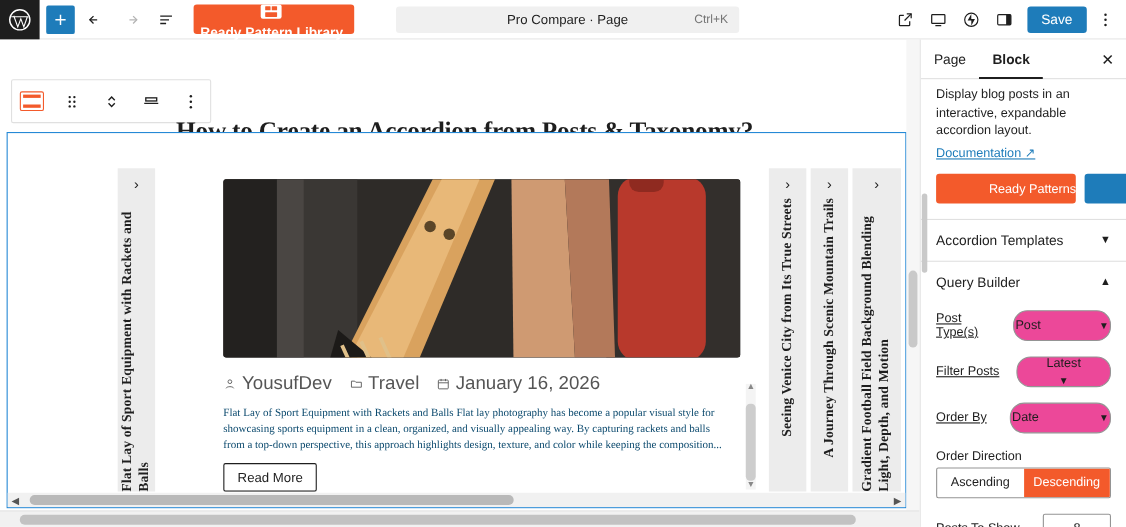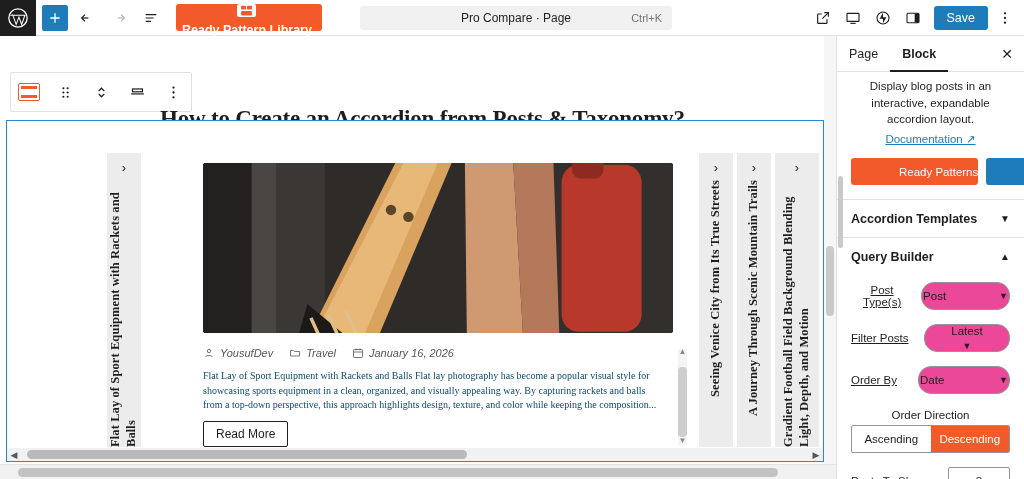--- a/index.html
+++ b/index.html
@@ -120,21 +120,21 @@
   .acc-open {
     flex: 1 1 auto; background: #fff; position: relative; margin-right: 4px;
     display: flex; flex-direction: column;
   }
   .acc-photo {
     margin: 10px 22px 0 58px; height: 176px; border-radius: 3px;
     overflow: hidden; position: relative; background: #2b2b2b;
   }
   .meta-row {
     display: flex; gap: 16px; align-items: flex-start;
-    margin: 14px 22px 0 58px; font-size: 11px; color: #555; font-style: italic;
+    margin: 14px 22px 0 58px; font-size: 17px; color: #555;
   }
   .meta-row .m { display: flex; gap: 5px; align-items: center; }
   .meta-row svg { width: 12px; height: 12px; }
   .excerpt {
     margin: 10px 34px 0 58px; font-size: 10px; line-height: 1.42;
     color: #0c4a6e; font-family: "Liberation Serif", serif;
   }
   .readmore {
     margin: 9px 0 0 58px; border: 1px solid #1e1e1e; border-radius: 2px;
     padding: 5px 12px; font-size: 12px; display: inline-block; width: fit-content;
@@ -177,21 +177,21 @@
   }
   .canvas-vscroll .thumb {
     position: absolute; left: 2px; top: 210px; width: 8px; height: 70px;
     background: #c9c9c9; border-radius: 5px;
   }
 
   
   .sidebar {
     position: absolute; top: 36px; right: 0; width: 188px; height: 443px;
     background: #fff; border-left: 1px solid #e0e0e0; overflow: hidden;
-    font-size: 12px; color: #1e1e1e; text-align: center;
+    font-size: 12px; color: #1e1e1e;
   }
   .sb-tabs {
     height: 36px; display: flex; align-items: center;
     border-bottom: 1px solid #e0e0e0; position: relative;
   }
   .sb-tab {
     padding: 0 12px; height: 36px; line-height: 36px; font-size: 12.5px;
     color: #1e1e1e;
   }
   .sb-tab.active { font-weight: 600; box-shadow: inset 0 -2px 0 #1e1e1e; }
@@ -209,21 +209,21 @@
   .sb-btn {
     flex: 1 1 0; height: 27px; border-radius: 3px; font-size: 11.5px;
     display: flex; align-items: center; justify-content: center; font-weight: 500;
     white-space: nowrap;
     padding-left: 48px;
   }
   .sb-btn.orange { background: #f35a2b; color: #fff; }
   .sb-btn.blue { background: #1e7cba; color: #fff; }
   .sb-panel-head {
     height: 38px; display: flex; align-items: center; justify-content: space-between;
-    padding: 0 14px; border-top: 1px solid #e0e0e0; font-size: 12.5px; font-weight: 700;
+    padding: 0 14px; border-top: 1px solid #e0e0e0; font-size: 12.5px; font-weight: 400;
   }
   .sb-panel-head .chev { font-size: 10px; color: #1e1e1e; }
   .sb-row {
     display: flex; align-items: center; justify-content: space-between;
     padding: 7px 14px; gap: 8px;
   }
   .sb-label { font-size: 11.5px; color: #1e1e1e; text-decoration: underline; }
   .sb-select {
     width: 92px; height: 28px; border: 1px solid #949494; border-radius: 13px;
     background: #ec4899; font-size: 11.5px; display: flex; align-items: center;

